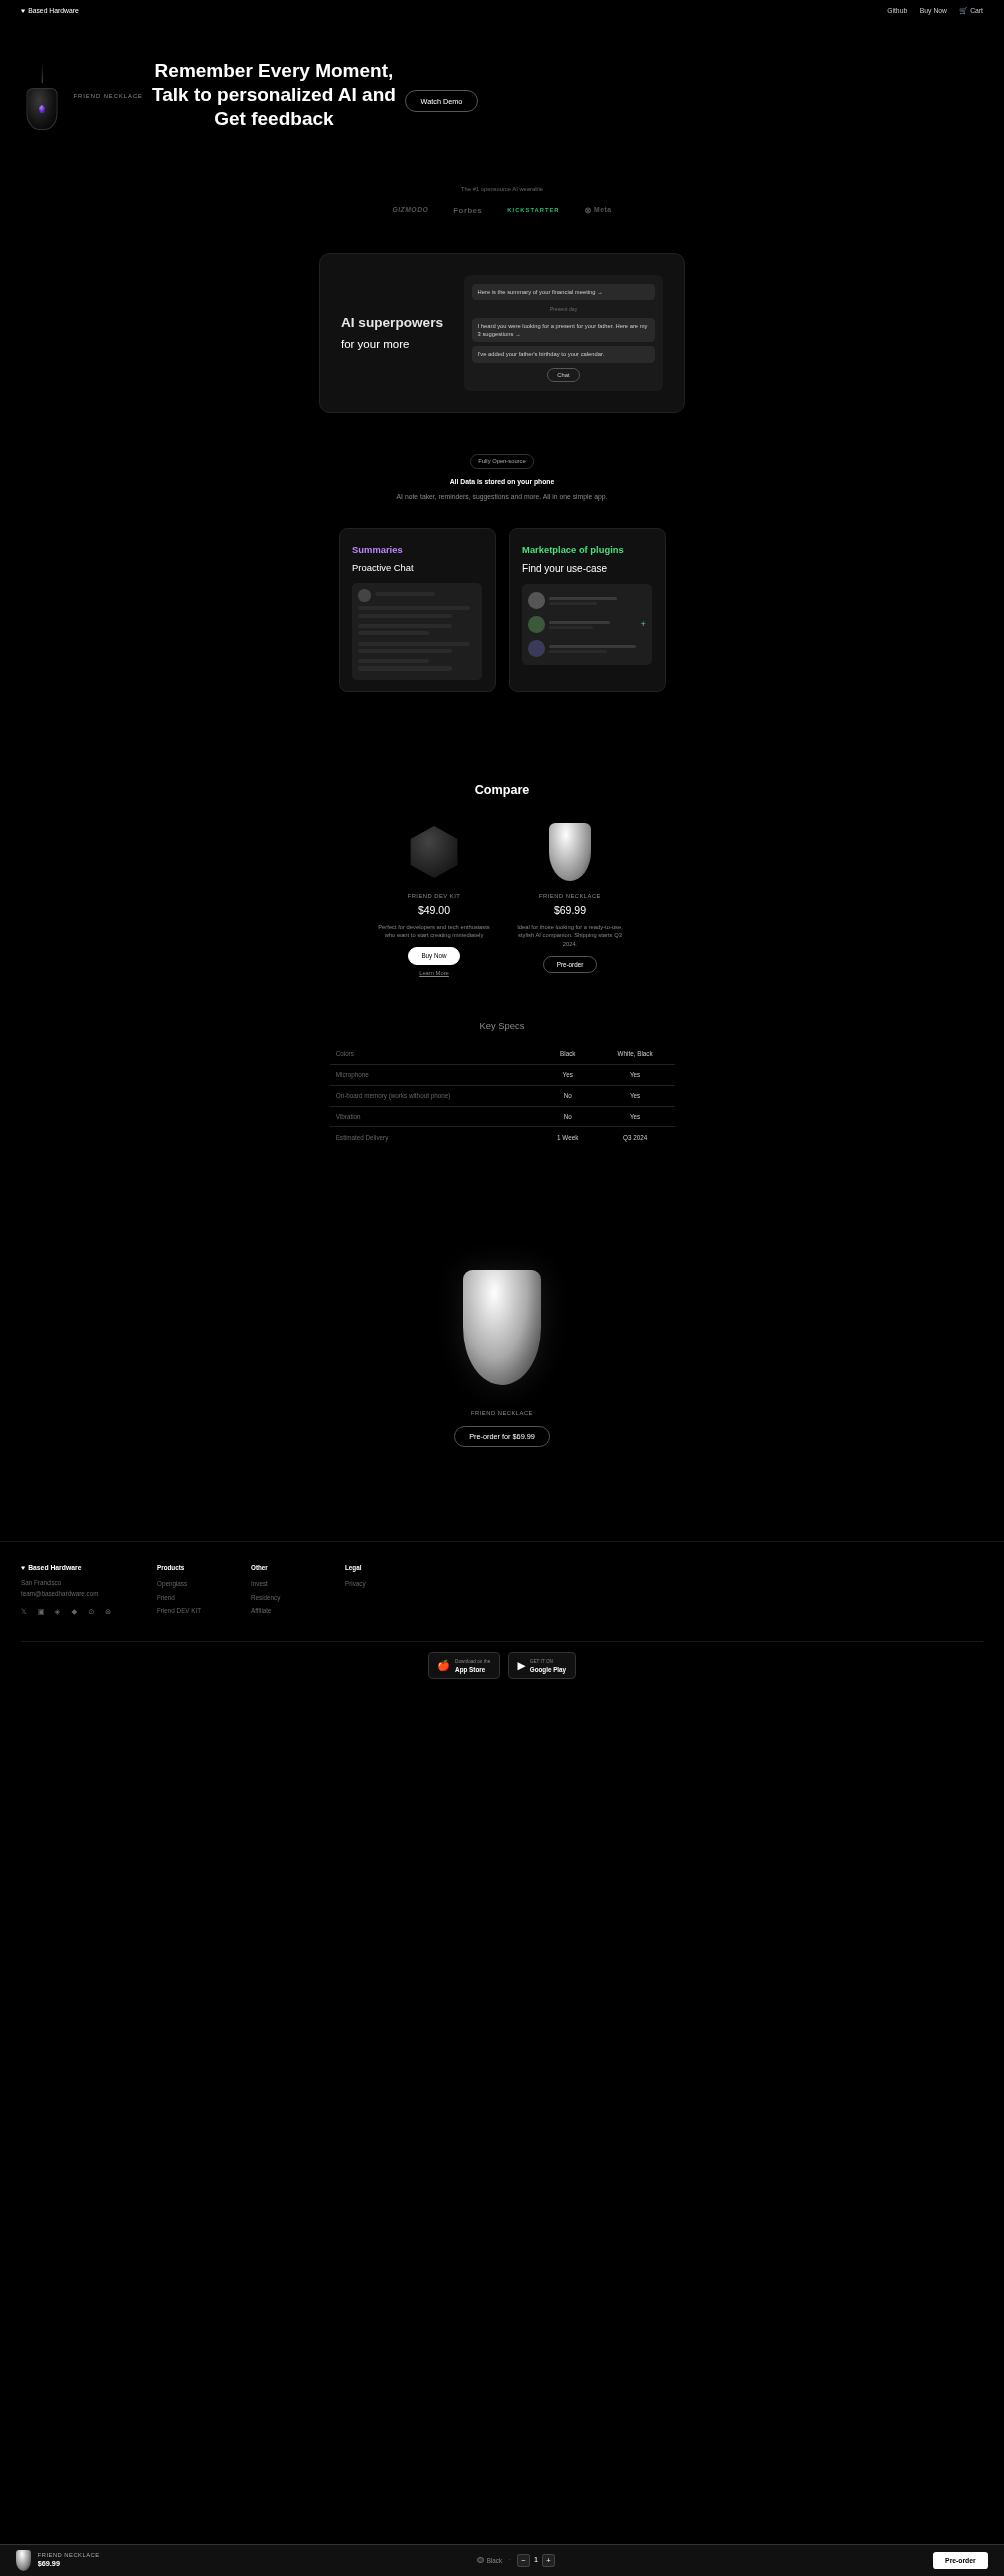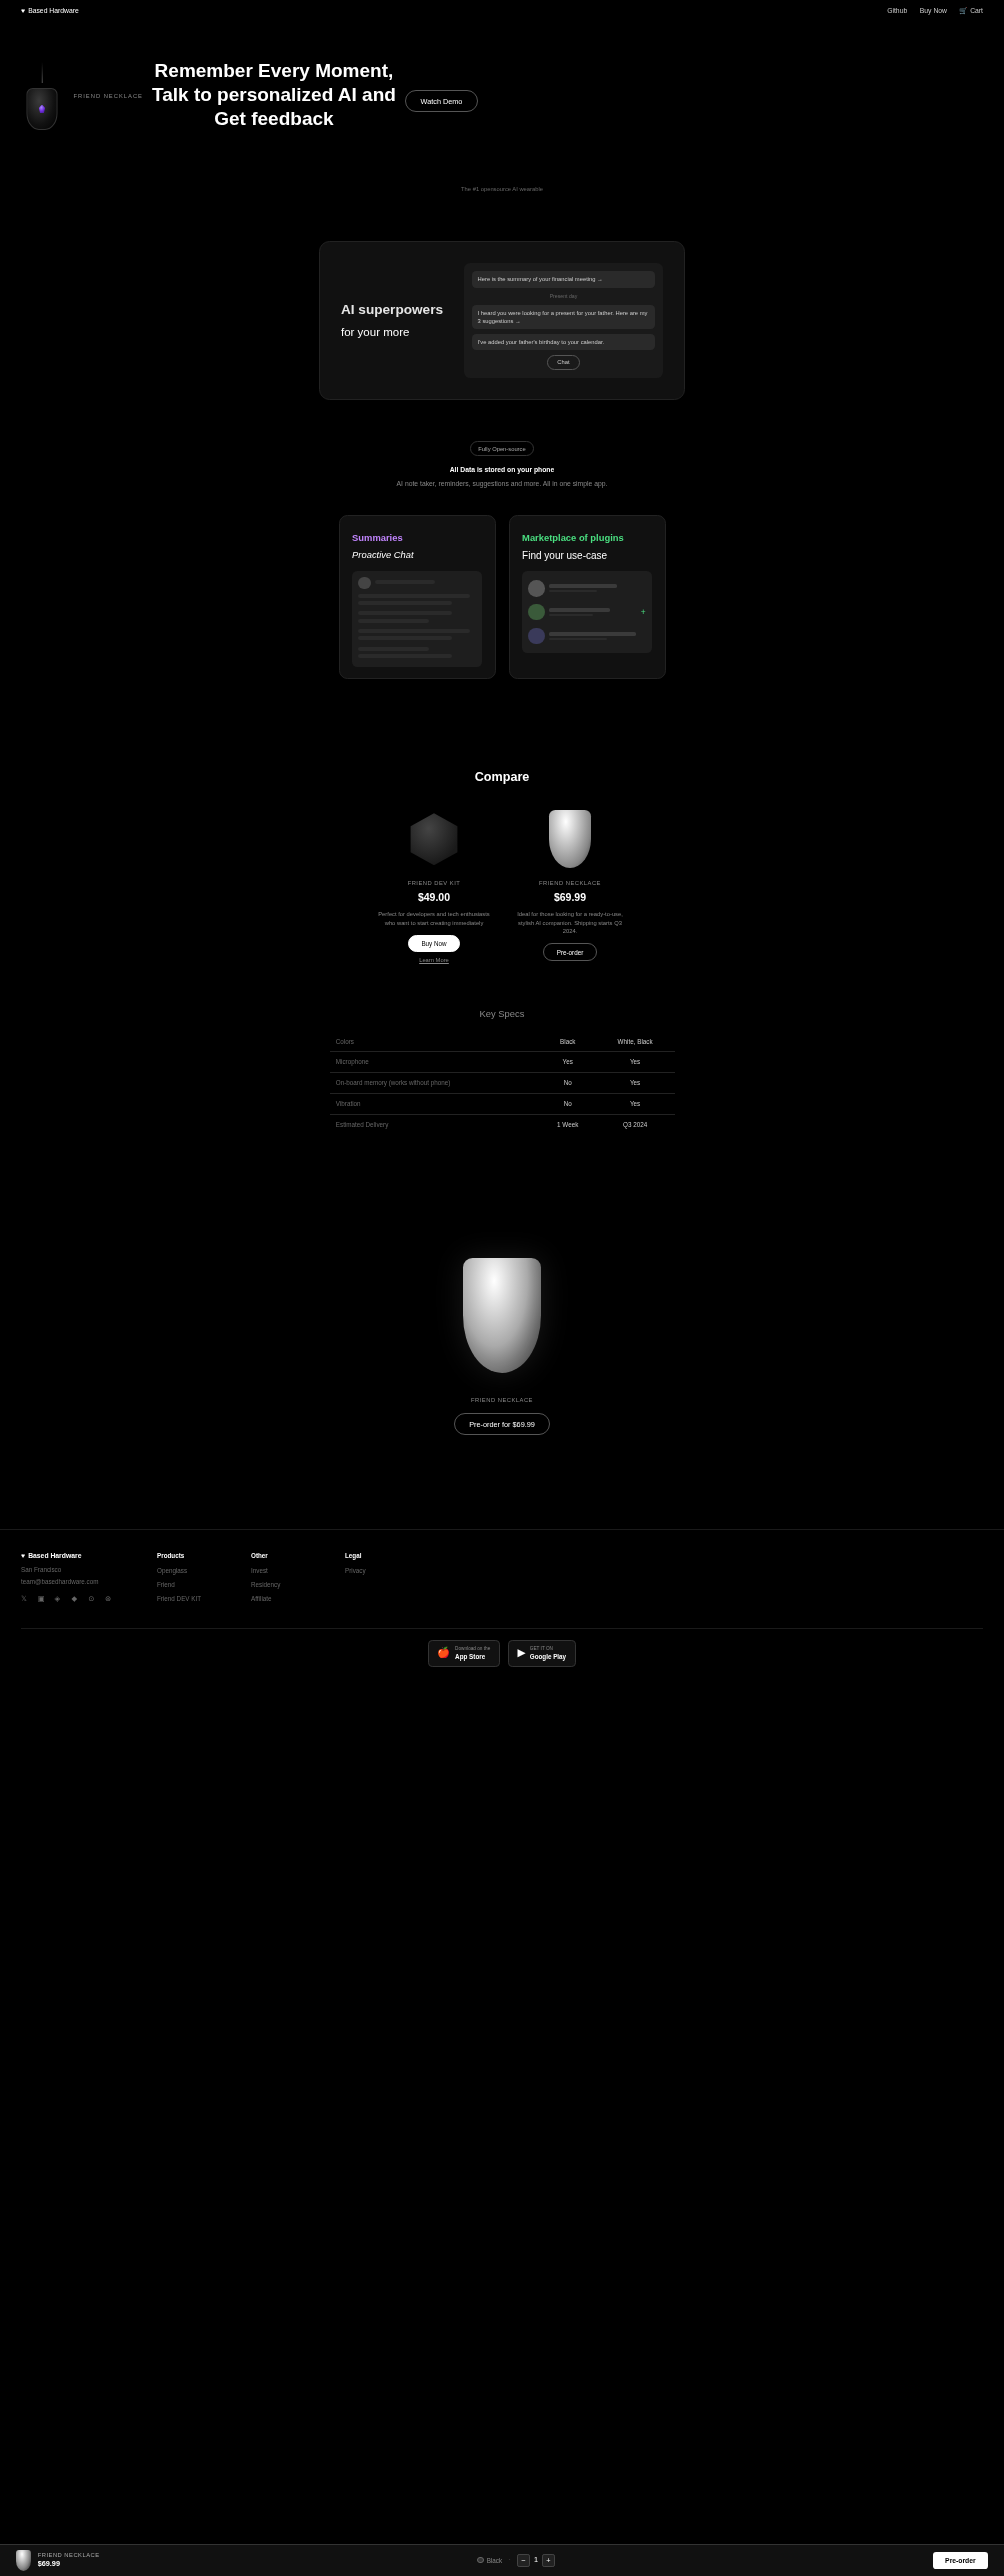--- a/index.html
+++ b/index.html
@@ -284,21 +284,21 @@
       position: relative;
     }
     .necklace-shape {
       width: 42px;
       height: 58px;
       background: radial-gradient(ellipse at 40% 20%, #fff 0%, #ccc 30%, #888 70%, #333 100%);
       border-radius: 6.3px 6.3px 50% 50%;
       position: relative;
     }
     .product-name { font-size: 5.8px; color: #888; letter-spacing: 0.5px; text-transform: uppercase; margin-bottom: 2.1px; }
-    .product-price { font-size: 10.5px; font-weight: 700; margin-bottom: 4.2px; }
+    .product-price { font-size: 10.5px; font-weight: 400; margin-bottom: 4.2px; }
     .product-desc { font-size: 5.8px; color: #888; line-height: 1.5; margin-bottom: 7.3px; }
     .product-btn {
       display: inline-block;
       padding: 4.2px 12.6px;
       border-radius: 10.5px;
       font-size: 6.3px;
       cursor: pointer;
       border: 0.5px solid #555;
       color: #fff;
       background: transparent;
@@ -465,20 +465,29 @@
   </div>
   <p class="hero-eyebrow">FRIEND NECKLACE</p>
   <h1 class="hero-title">
     Remember Every Moment,<br>Talk to personalized AI and Get feedback
   </h1>
   <button class="hero-cta">Watch Demo</button>
 </section>
 
 <div class="press-bar">
   <p>The #1 opensource AI wearable</p>
+  <div class="press-logos">
+    <span class="press-logo gizmodo">GIZMODO</span>
+    <span class="press-logo forbes">Forbes</span>
+    <span class="press-logo kickstarter">KICKSTARTER</span>
+    <span class="press-logo meta">
+      <span style="font-size:8.4px;">⊗</span>
+      <span>Meta</span>
+    </span>
+  </div>
 </div>
 
 <div class="ai-section">
   <div class="ai-card">
     <div class="ai-card-left">
       <h2>AI superpowers</h2>
       <p>for your more</p>
     </div>
     <div class="ai-card-right">
       <div class="chat-mockup">
@@ -503,21 +512,21 @@
   <p>
     <strong>All Data is stored on your phone</strong>
   </p>
   <p style="margin-top:4.2px;">AI note taker, reminders, suggestions and more. All in one simple app.</p>
 </div>
 
 <div class="feature-cards">
 
   <div class="feature-card">
     <h3 class="purple">Summaries</h3>
-    <p style="font-size:9.4px; color:#fff; font-weight:500;font-style:italic;">Proactive Chat</p>
+    <p style="font-size:9.4px; color:#fff; font-weight:500;">Proactive Chat</p>
     <div class="card-screenshot">
       <div class="avatar-row">
         <div class="avatar"></div>
         <div style="flex:1">
           <div class="chat-line short"></div>
         </div>
       </div>
       <div class="chat-line long"></div>
       <div class="chat-line medium" style="margin-top:2.1px;"></div>
       <div style="height:3.1px;"></div>

